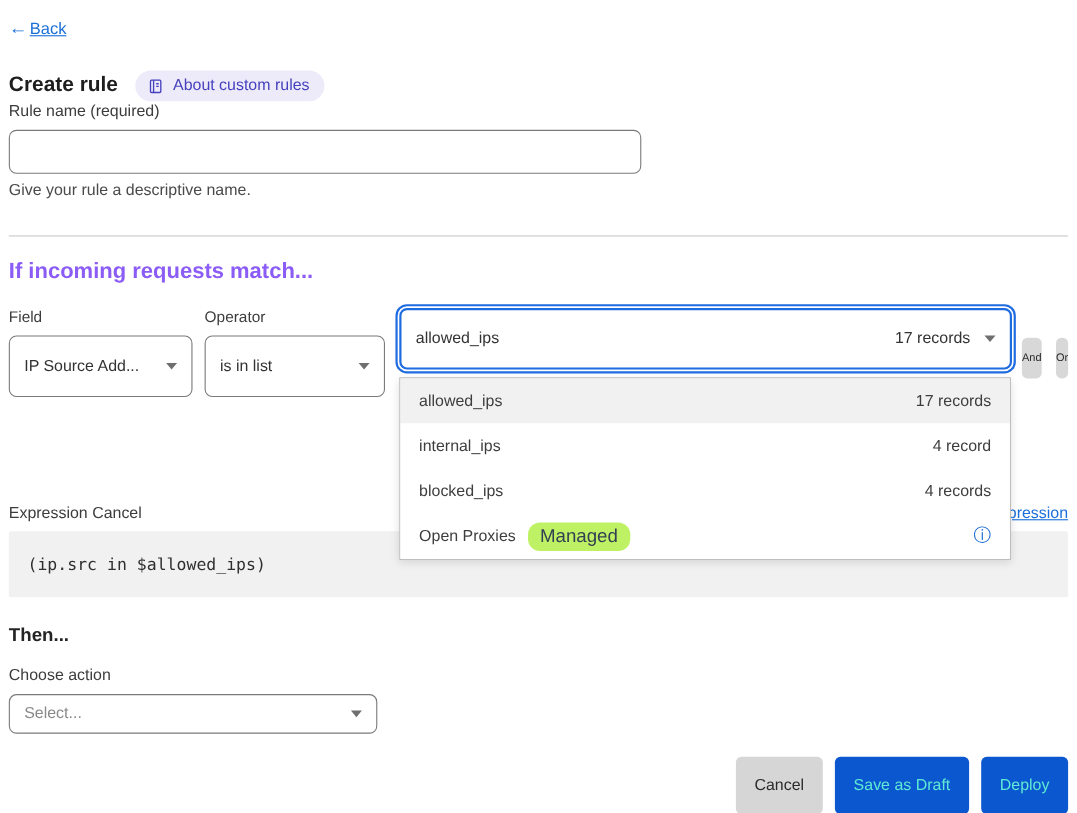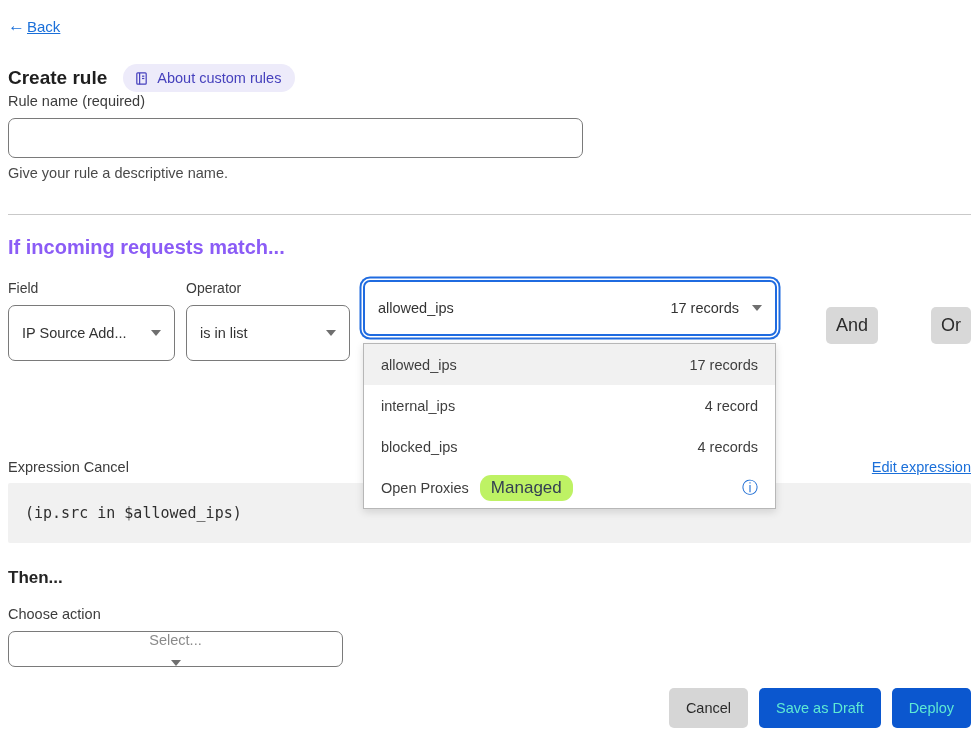--- a/index.html
+++ b/index.html
@@ -62,23 +62,23 @@
   }
   .select-focused {
     border: 2px solid #1f6be0;
     box-shadow: 0 0 0 1.5px #fff, 0 0 0 3.5px #1f6be0;
   }
   .value-right { display: flex; align-items: center; gap: 13px; }
   .records-count { color: #333; }
 
   .col-connectors { display: flex; gap: 13px; padding-top: 27px; }
   .connector-btn {
-    height: 37px; padding: 0 10px; background: #d8d8d8; border: none;
+    height: 37px; padding: 0 0; background: #d8d8d8; border: none;
     border-radius: 5px; font-family: "Liberation Sans", sans-serif;
-    font-size: 18px; color: #2b2b2b; cursor: pointer; margin-left: 40px;
+    font-size: 10px; color: #2b2b2b; cursor: pointer;
   }
 
   
   .dropdown-panel {
     position: absolute; top: calc(100% + 7px); left: 0; right: 1px;
     background: #fff; border: 1px solid #b7b7b7;
     box-shadow: 0 3px 8px rgba(0,0,0,.13); z-index: 20;
   }
   .dropdown-item {
     height: 41px; display: flex; align-items: center; justify-content: space-between;
@@ -97,27 +97,27 @@
   .expr-label { font-size: 14.5px; color: #3c3c3c; }
   .expr-block {
     margin-top: 8px; height: 60px; background: #f1f1f1; border-radius: 2px;
     display: flex; align-items: center; padding: 0 17px;
   }
   .expr-code { font-family: "DejaVu Sans Mono", monospace; font-size: 15px; color: #2f2f2f; }
 
   
   .then-heading { font-size: 17px; font-weight: 700; color: #242424; margin-top: 25px; }
   .action-label { font-size: 14.5px; color: #3c3c3c; margin-top: 18px; }
-  .action-select { width: 335px; height: 36px; margin-top: 9px; flex-direction: column; }
+  .action-select { width: 335px; height: 36px; margin-top: 9px; }
   .placeholder-text { color: #8a8a8a; }
 
   
   .footer-row { display: flex; justify-content: flex-end; gap: 11px; margin-top: 21px; }
   .btn {
-    height: 40px; padding: 0 17px; border: none; border-radius: 5px;
+    height: 52px; padding: 0 17px; border: none; border-radius: 5px;
     font-family: "Liberation Sans", sans-serif; font-size: 14.5px; cursor: pointer;
   }
   .btn-secondary { background: #d6d6d6; color: #2b2b2b; }
   .btn-primary { background: #0b57cf; color: #5eead4; }
 </style>
 </head>
 <body>
 
 <div class="page">
 

